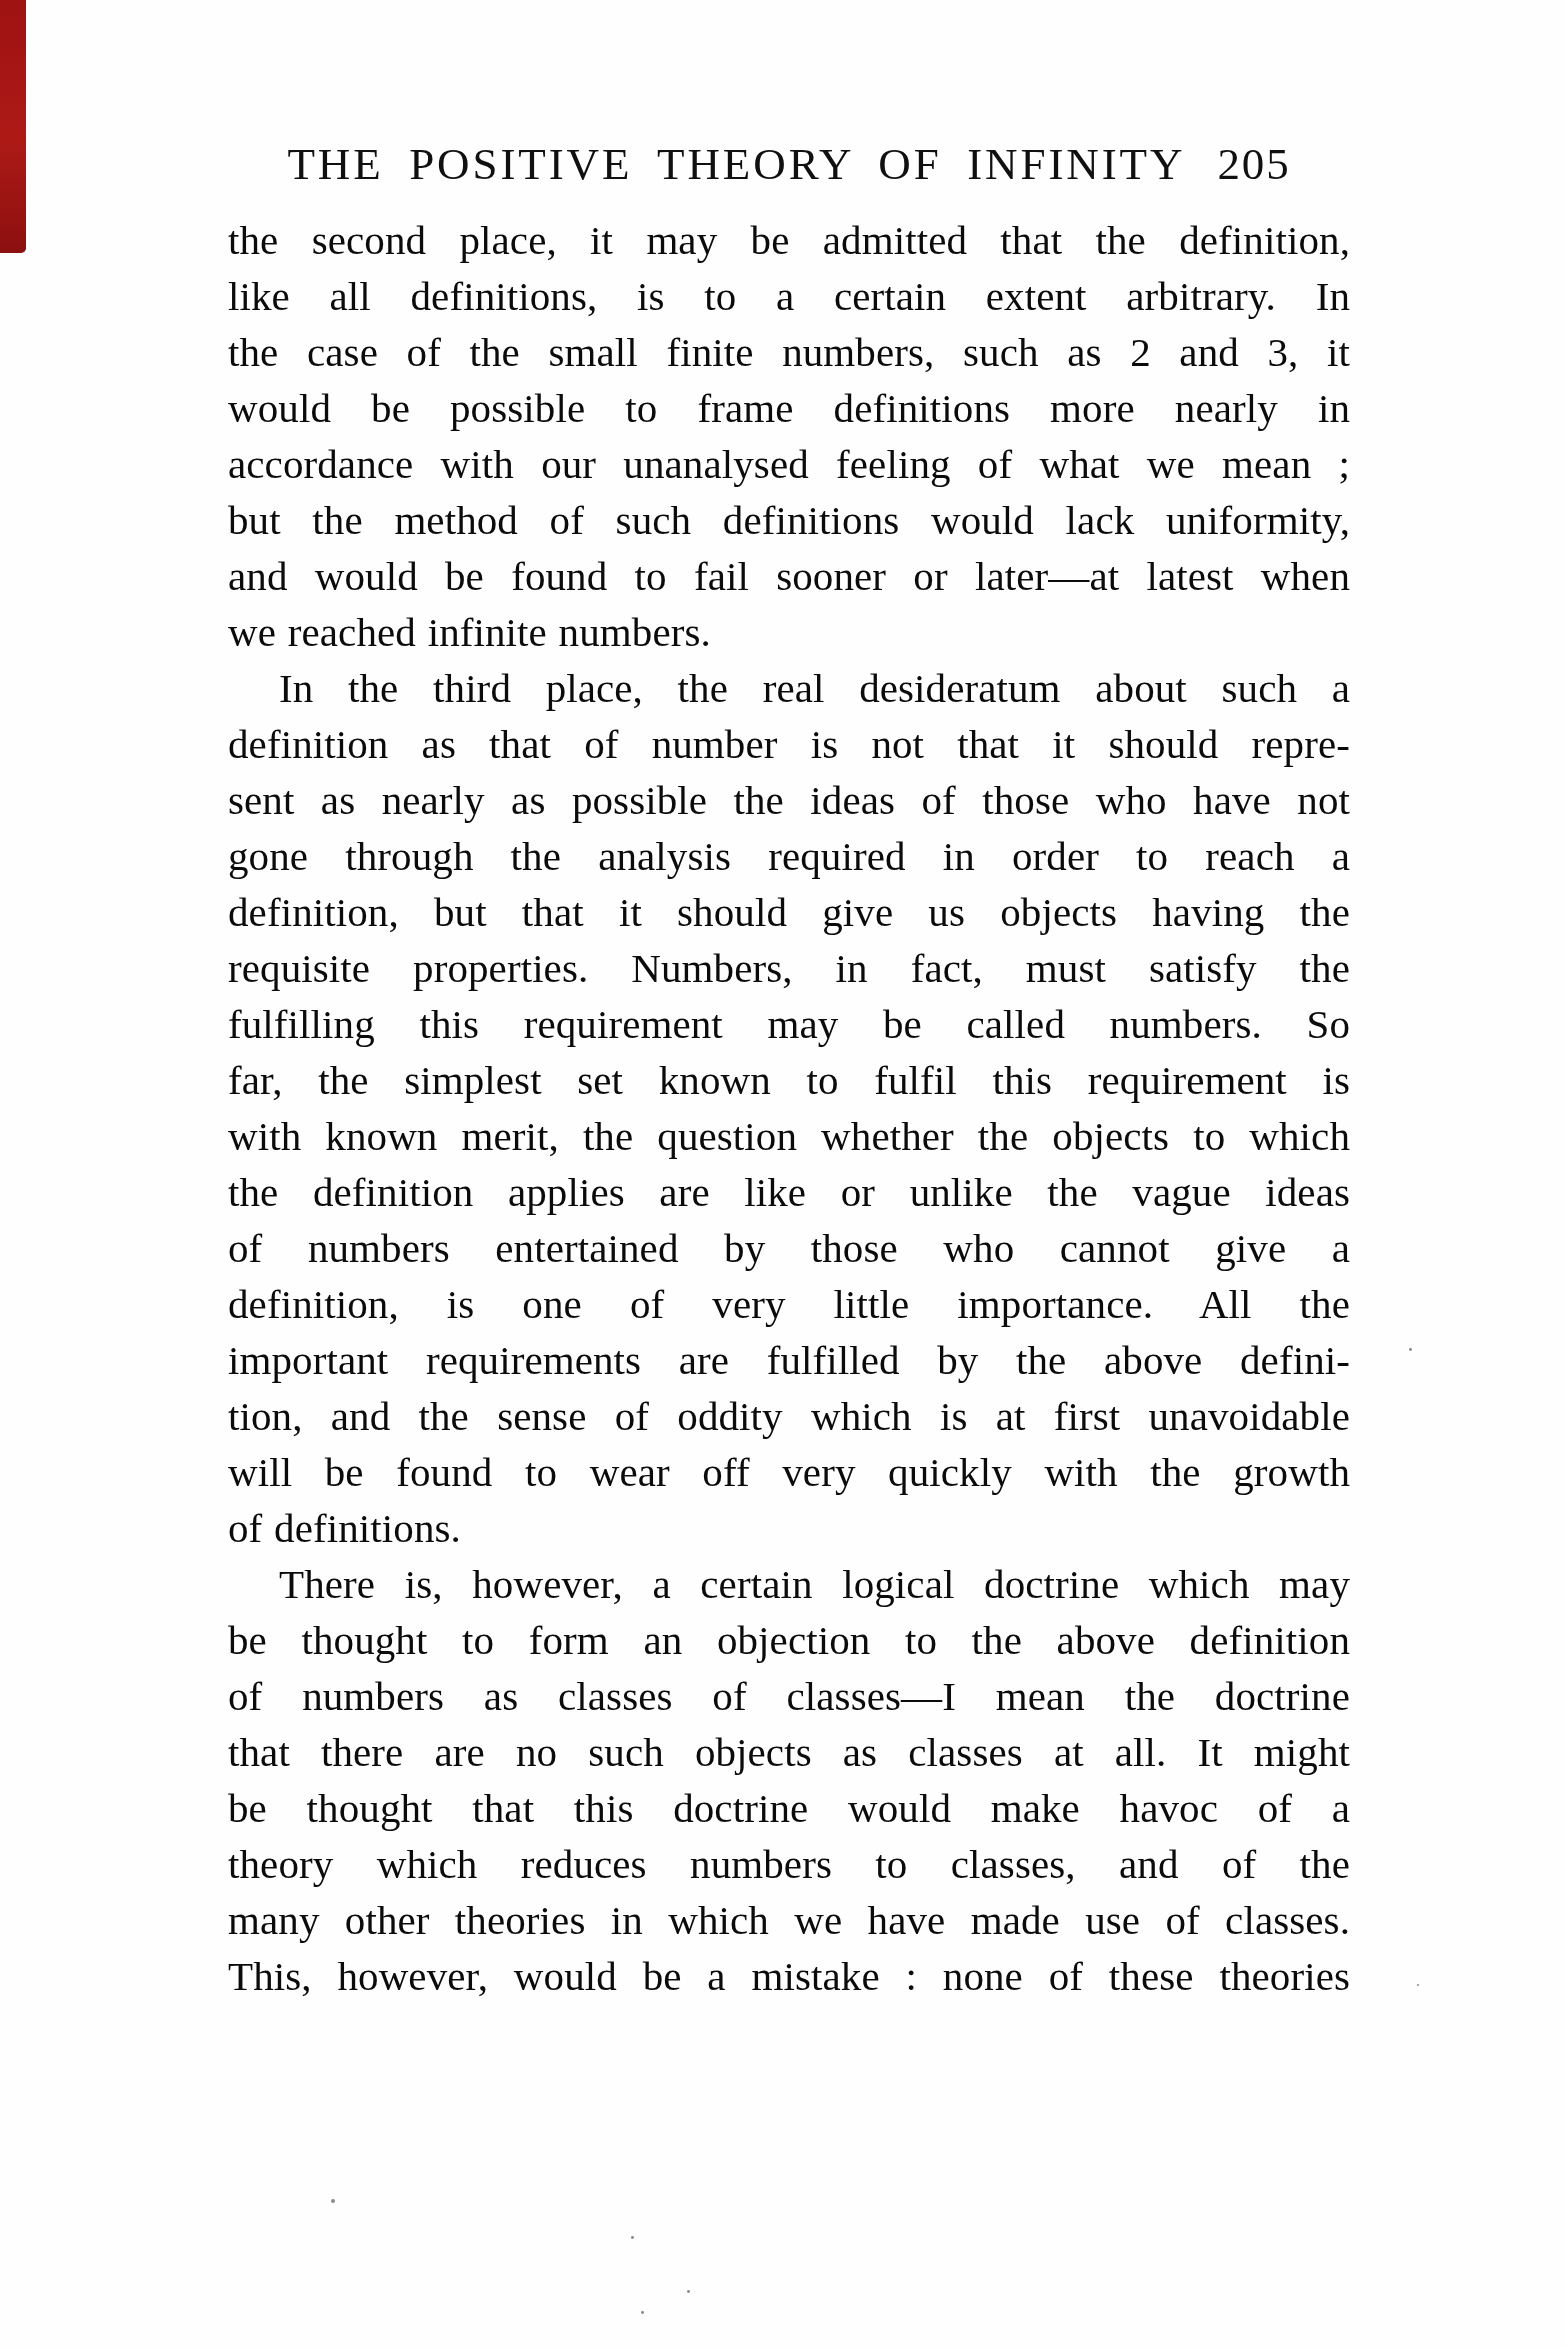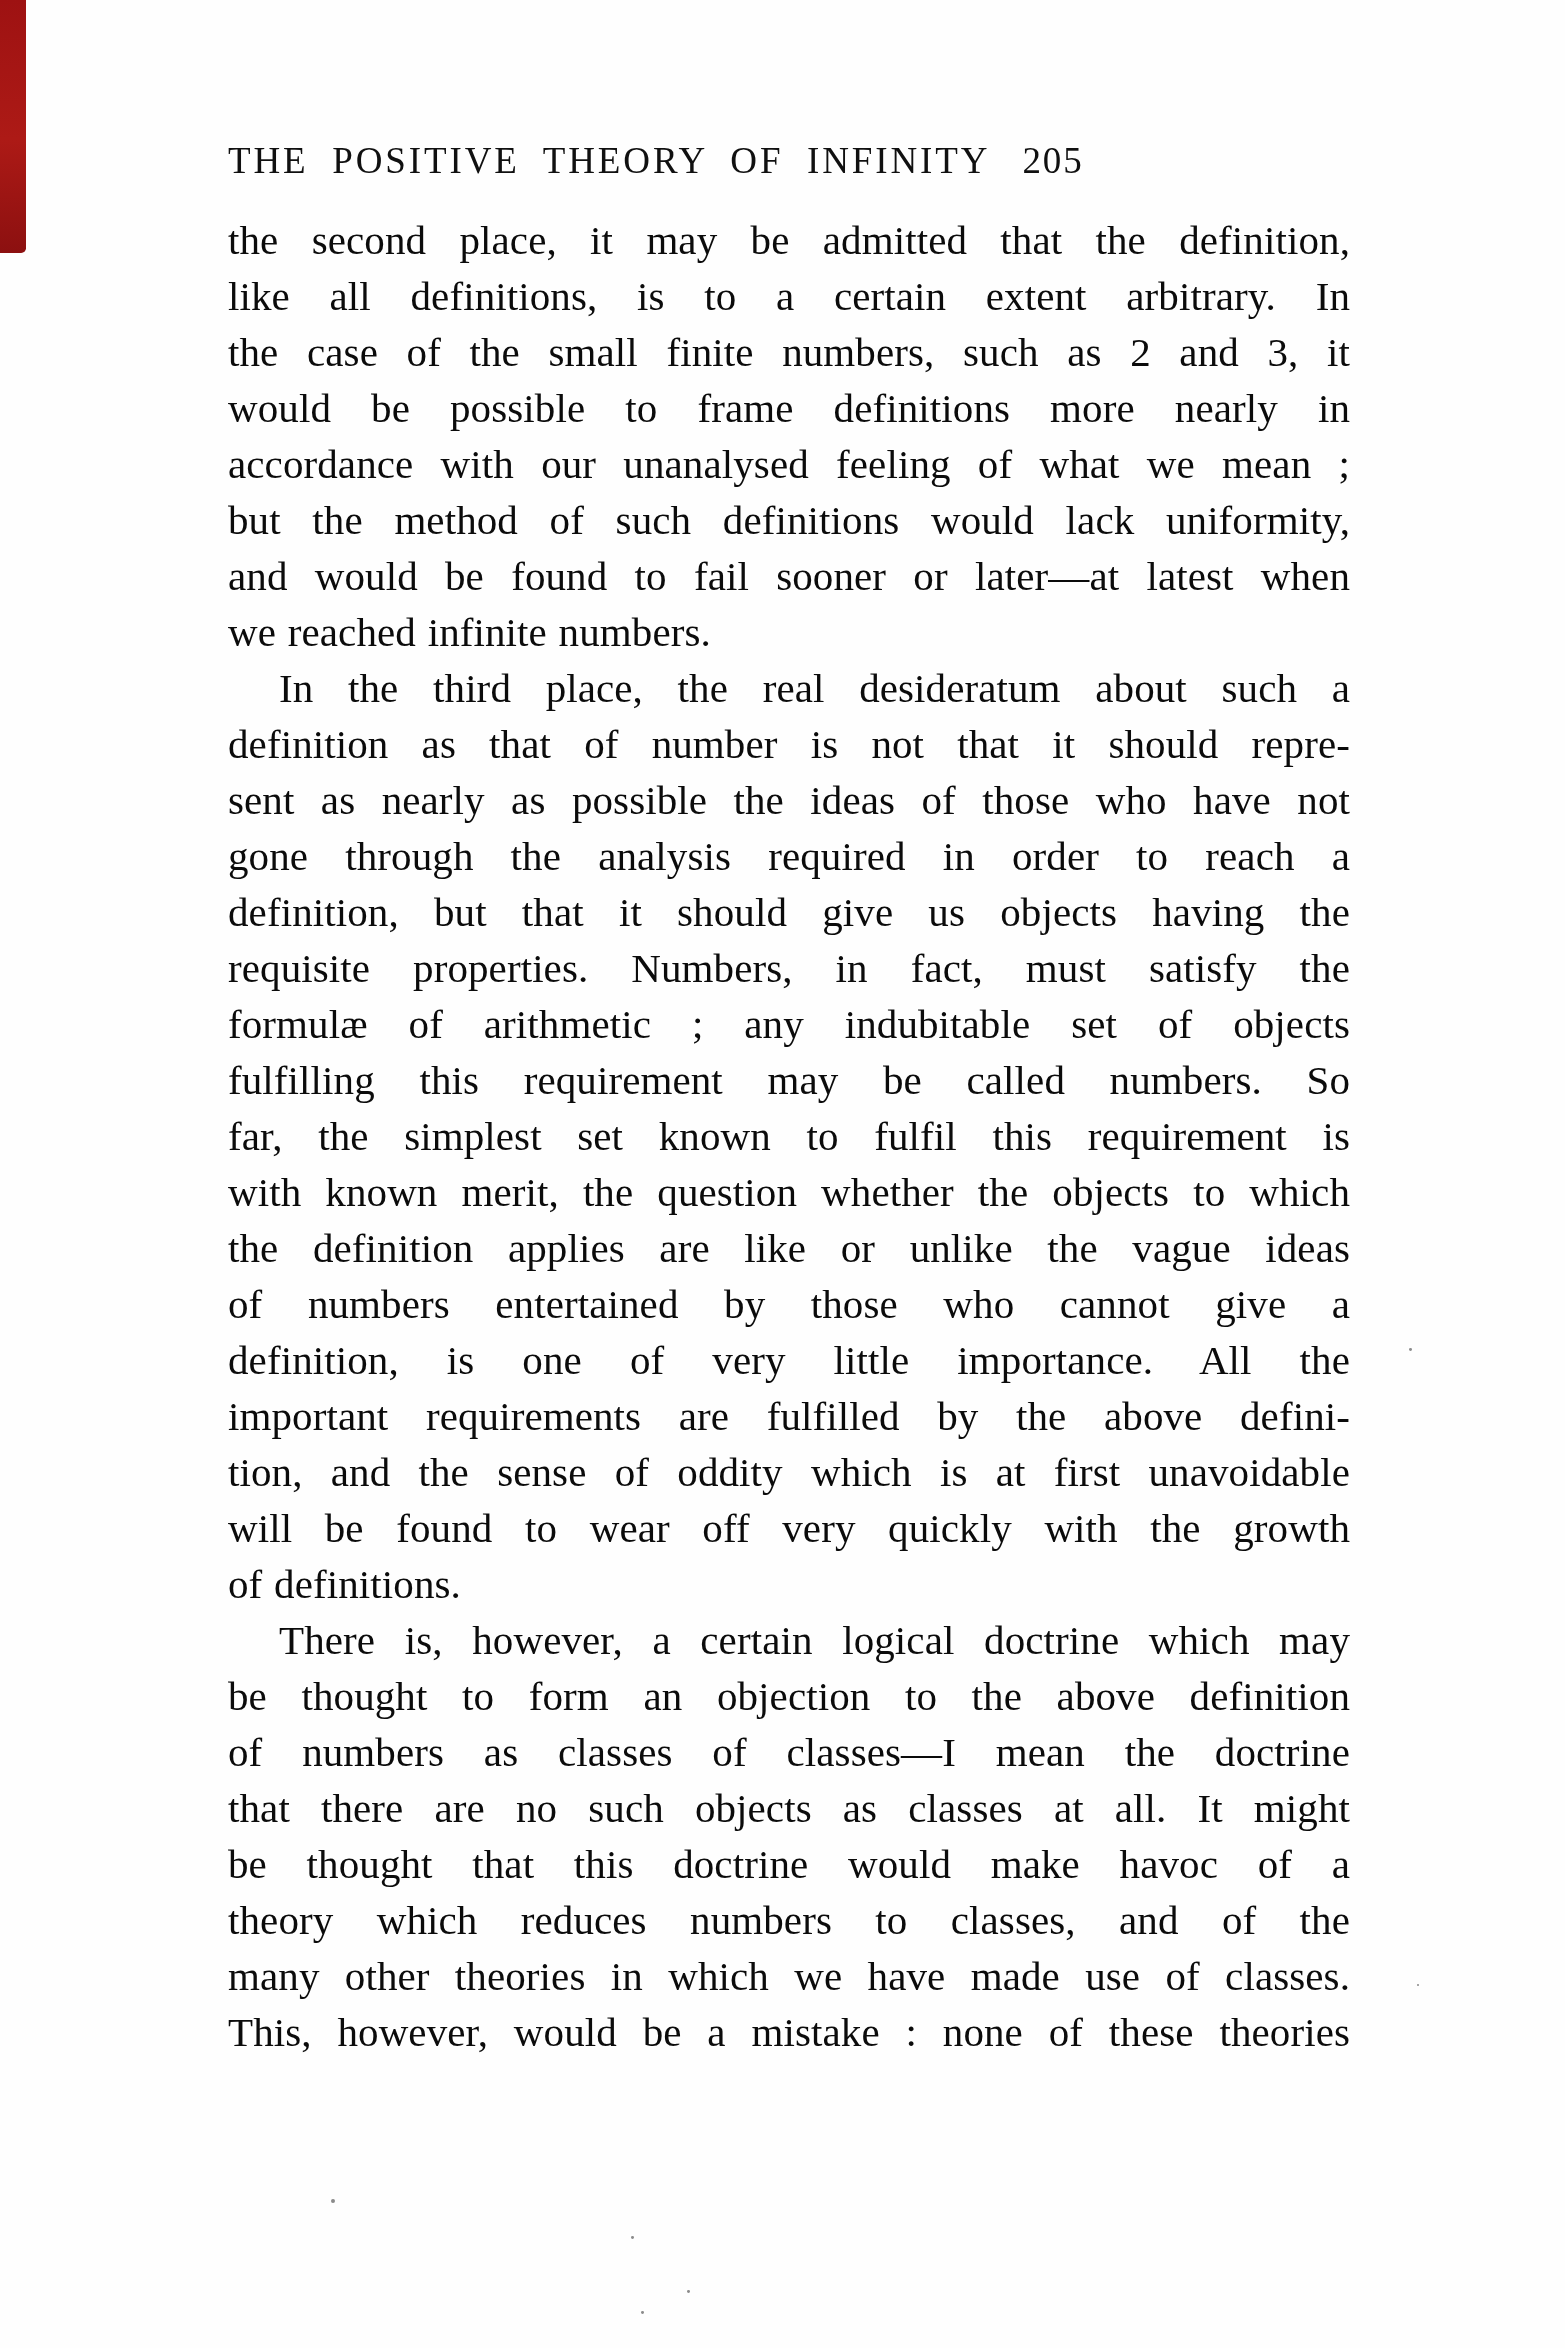--- a/index.html
+++ b/index.html
@@ -24,21 +24,22 @@
     width: 26px;
     height: 253px;
     background: linear-gradient(180deg, #9e1212 0%, #ad1a16 55%, #8c1010 100%);
     border-bottom-right-radius: 4.8px;
   }
   .running-header {
     position: absolute;
     top: 142px;
     left: 228px;
     width: 1122px;
-    font-size: 37px;
+    text-align: center;
+    font-size: 45px;
     line-height: 1;
     letter-spacing: 2.9px;
     word-spacing: 11.4px;
     white-space: nowrap;
     color: #101010;
   }
   .running-header .page-num {
     margin-left: 32px;
     letter-spacing: 1.9px;
   }
@@ -91,21 +92,20 @@
       <div class="line j">accordance with our unanalysed feeling of what we mean ;</div>
       <div class="line j">but the method of such definitions would lack uniformity,</div>
       <div class="line j">and would be found to fail sooner or later—at latest when</div>
       <div class="line">we reached infinite numbers.</div>
       <div class="line j indent">In the third place, the real desideratum about such a</div>
       <div class="line j">definition as that of number is not that it should repre-</div>
       <div class="line j">sent as nearly as possible the ideas of those who have not</div>
       <div class="line j">gone through the analysis required in order to reach a</div>
       <div class="line j">definition, but that it should give us objects having the</div>
       <div class="line j">requisite properties.  Numbers, in fact, must satisfy the</div>
-      <div class="line j">formulæ of arithmetic ; any indubitable set of objects</div>
       <div class="line j">fulfilling this requirement may be called numbers.  So</div>
       <div class="line j">far, the simplest set known to fulfil this requirement is</div>
       <div class="line j">with known merit, the question whether the objects to which</div>
       <div class="line j">the definition applies are like or unlike the vague ideas</div>
       <div class="line j">of numbers entertained by those who cannot give a</div>
       <div class="line j">definition, is one of very little importance.  All the</div>
       <div class="line j">important requirements are fulfilled by the above defini-</div>
       <div class="line j">tion, and the sense of oddity which is at first unavoidable</div>
       <div class="line j">will be found to wear off very quickly with the growth</div>
       <div class="line">of definitions.</div>

